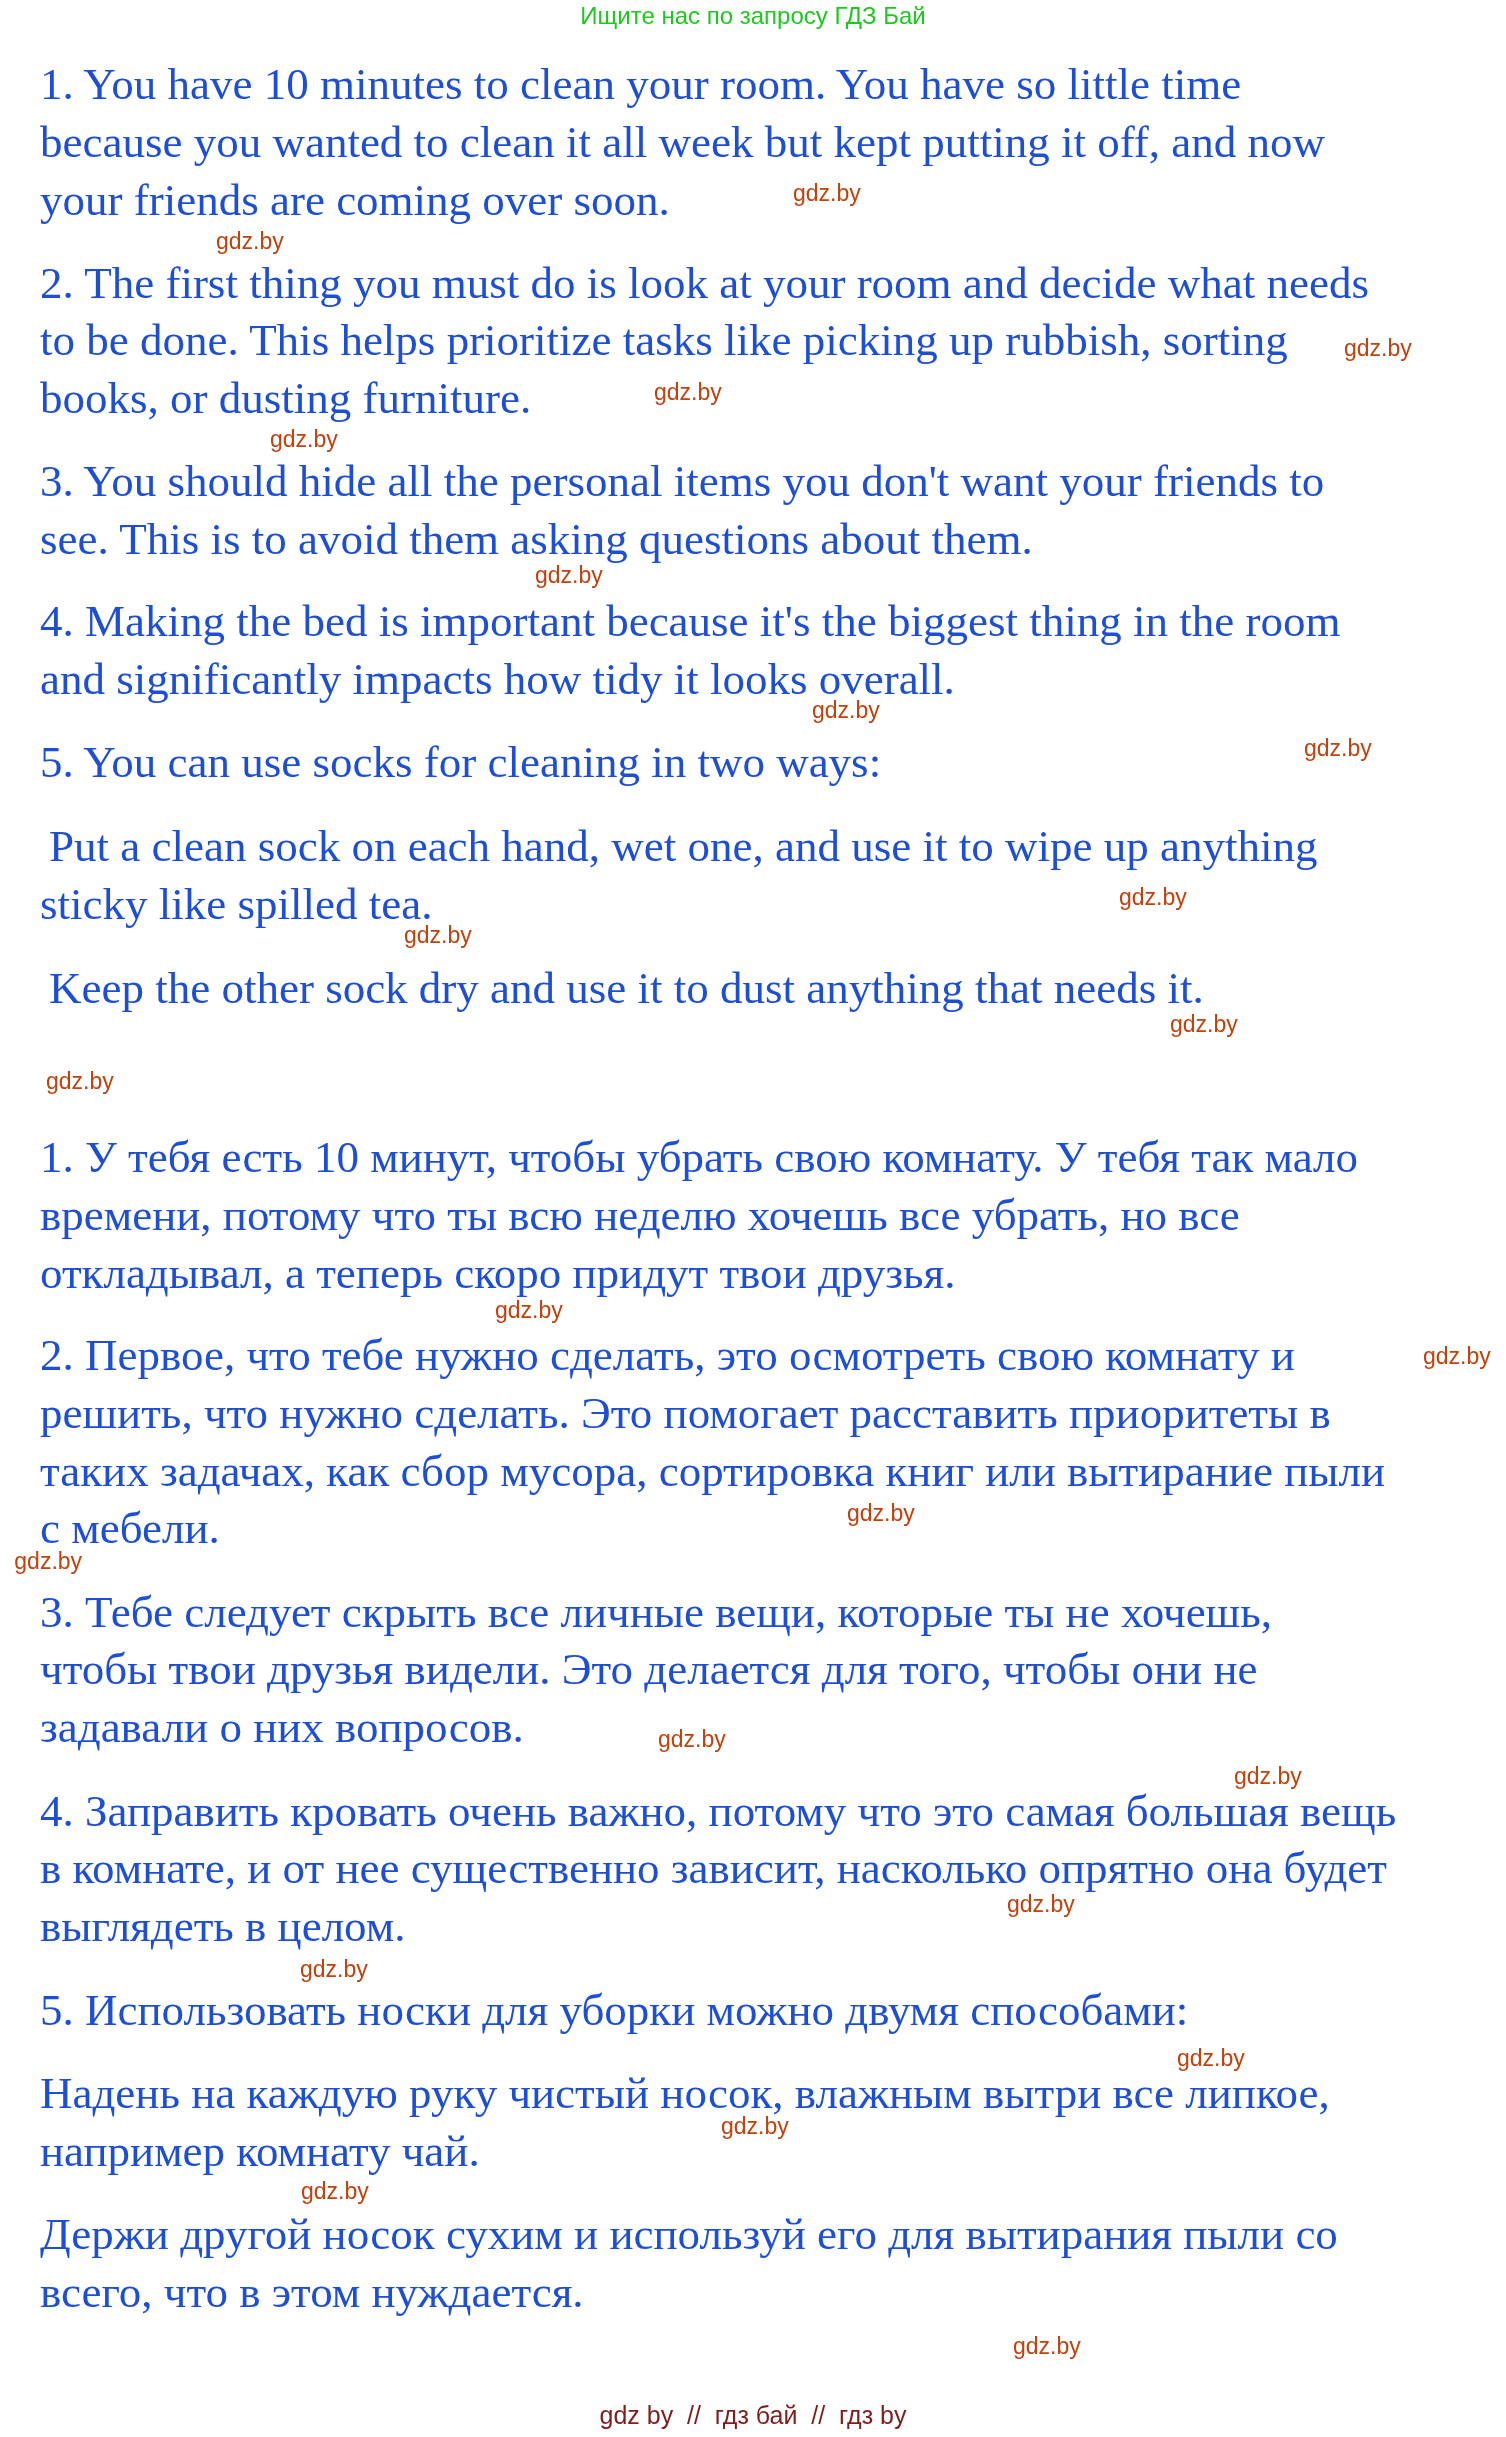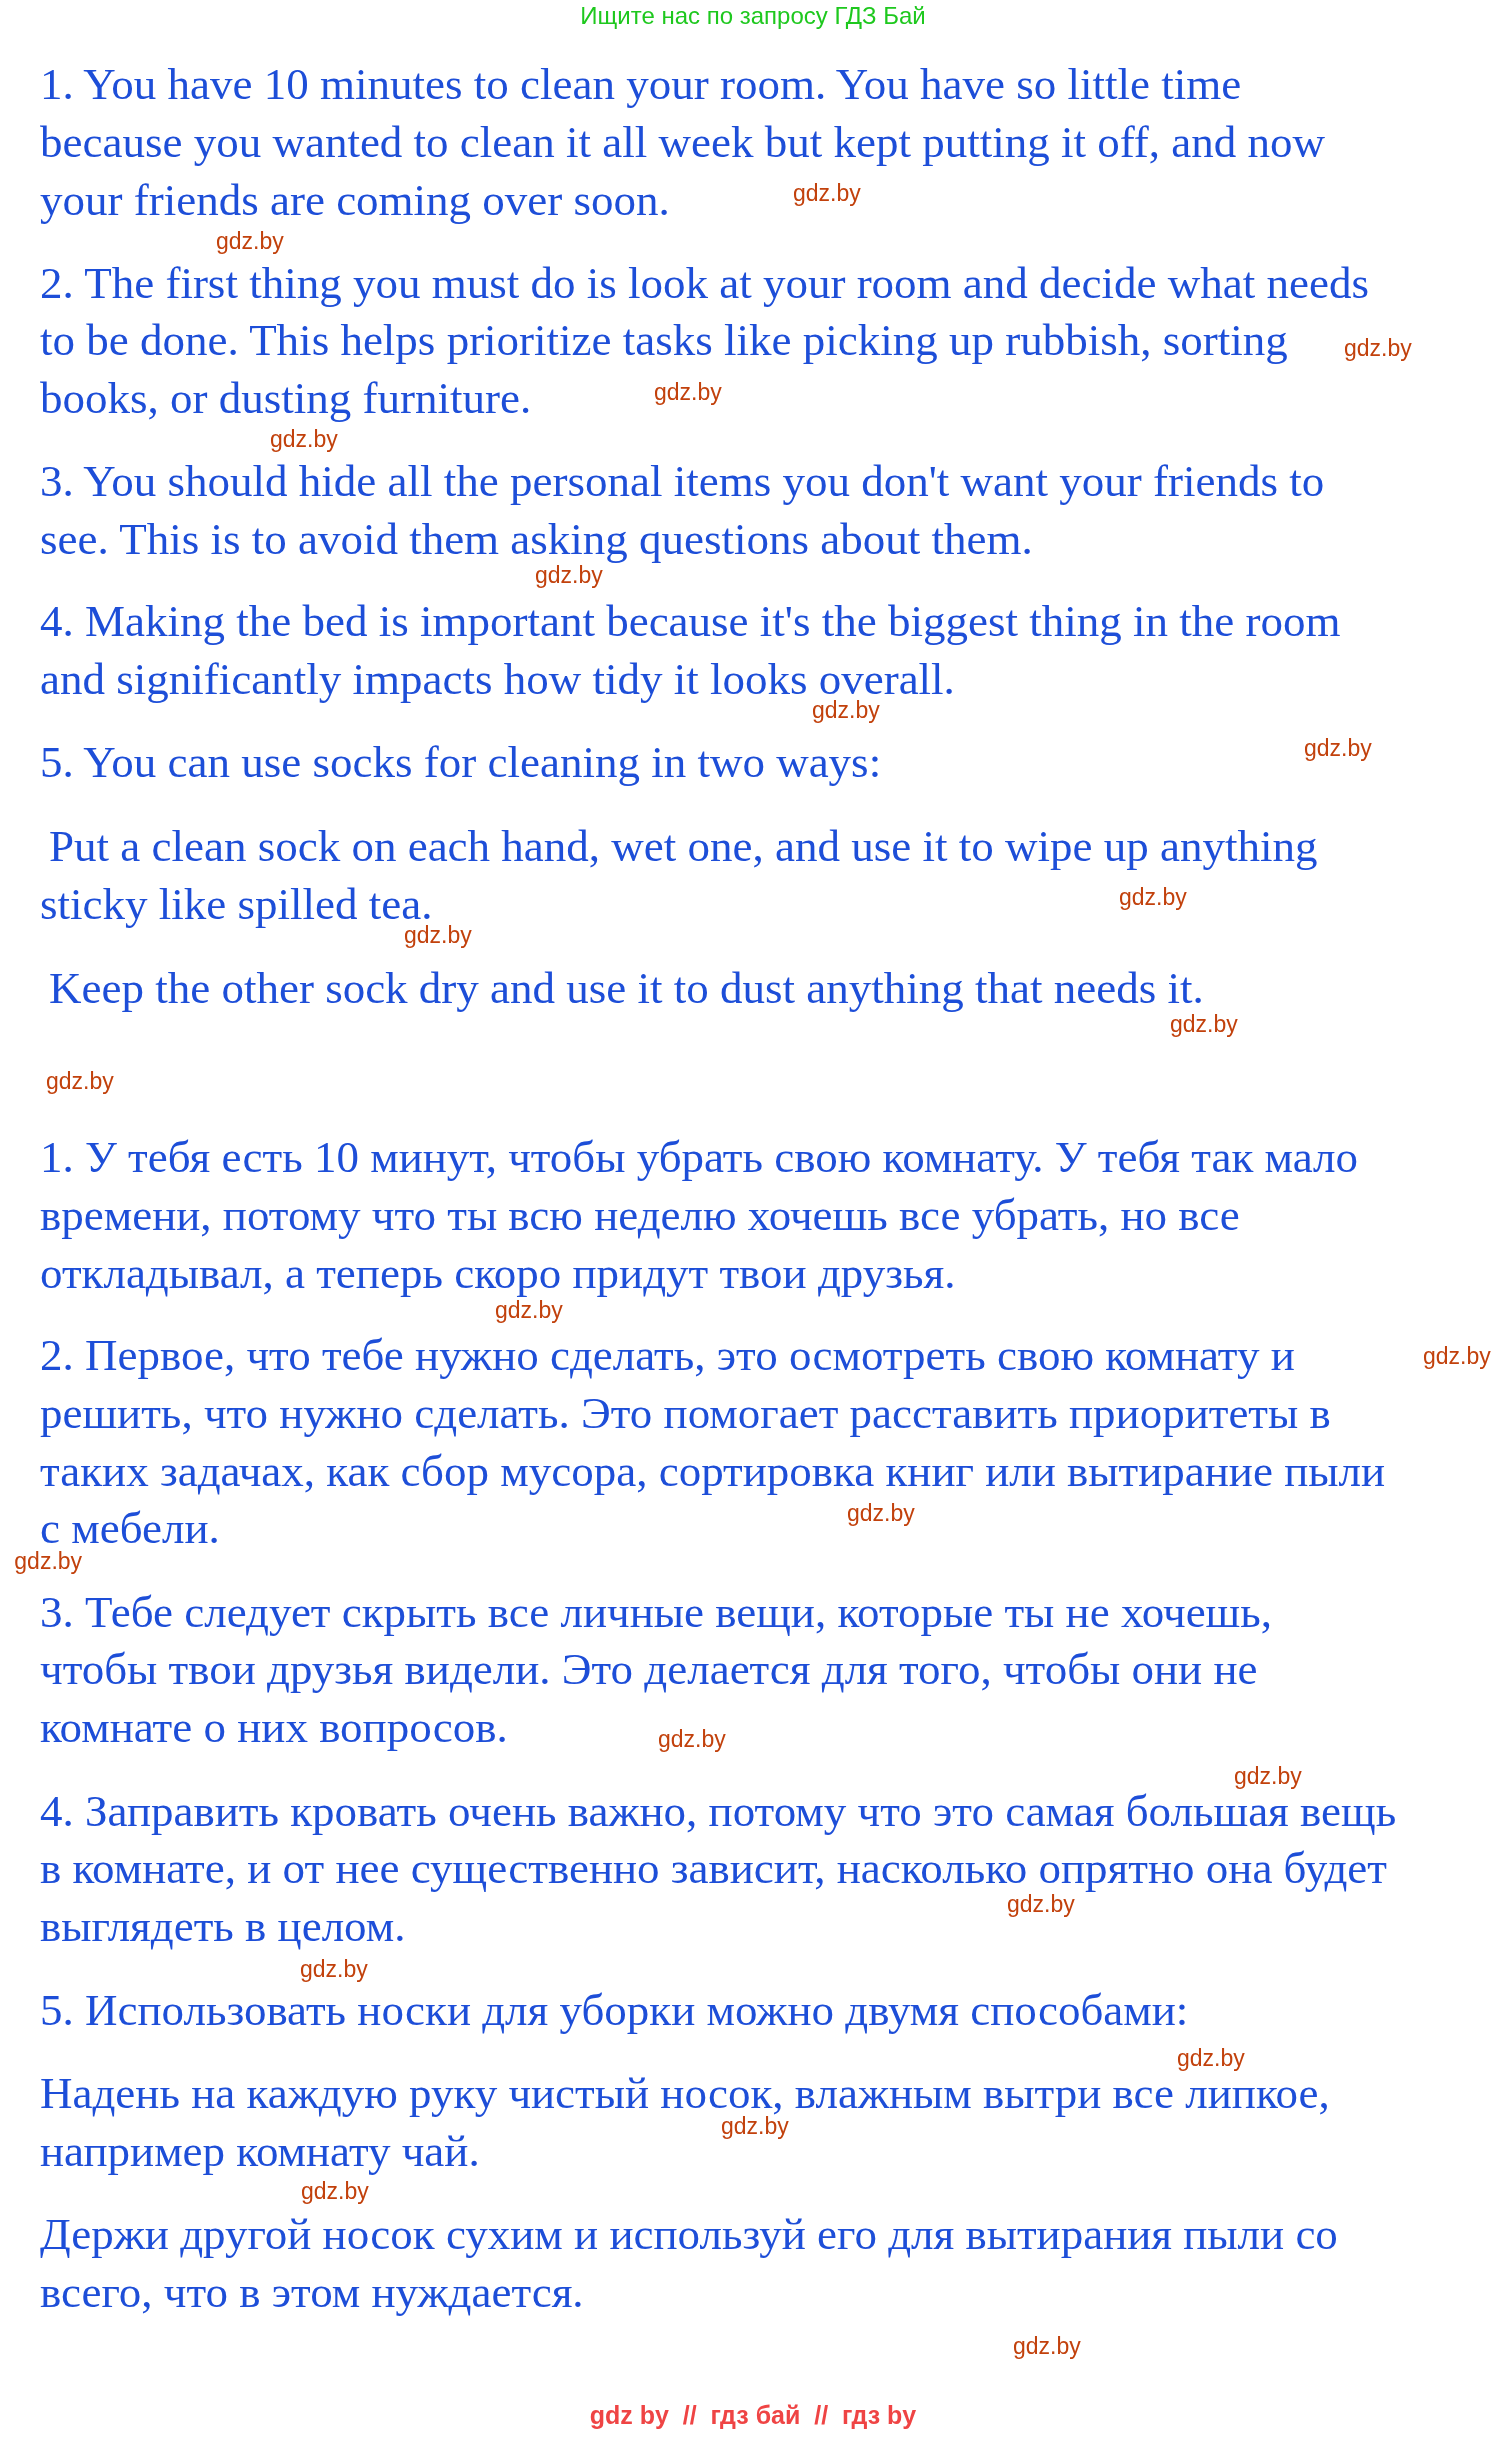--- a/index.html
+++ b/index.html
@@ -1,20 +1,20 @@
 <!DOCTYPE html>
 <html style="font-size:12.7px"><head>
 <meta charset="utf-8">
 <style>
   html, body { margin:0; padding:0; background:#ffffff; }
   body { width:1506px; height:2438px; position:relative; overflow:hidden; }
   .hdr { position:absolute; left:0; top:1.6px; width:1506px; text-align:center;
          font-family:"Liberation Sans", sans-serif; font-size:24px; color:#1ec81e; }
   .ftr { position:absolute; left:0; top:2401px; width:1506px; text-align:center;
-         font-family:"Liberation Sans", sans-serif; font-size:25px; color:#ef4444; white-space:pre;font-weight:bold; }
+         font-family:"Liberation Sans", sans-serif; font-size:25px; color:#7f1d1d; white-space:pre; }
   .ln { position:absolute; left:40px; font-family:"Liberation Serif", serif; font-size:45px;
         color:#1d4ed8; white-space:nowrap; line-height:1; }
   .wm { position:absolute; font-family:"Liberation Sans", sans-serif; font-size:23px; color:#c2410c;
         white-space:nowrap; line-height:1; }
 </style>
 </head>
 <body>
 
 <div class="hdr">Ищите нас по запросу ГДЗ Бай</div>
 
@@ -46,21 +46,21 @@
   <div class="ln" style="top:1193px">времени, потому что ты всю неделю хочешь все убрать, но все</div>
   <div class="ln" style="top:1251px">откладывал, а теперь скоро придут твои друзья.</div>
 
   <div class="ln" style="top:1333px">2. Первое, что тебе нужно сделать, это осмотреть свою комнату и</div>
   <div class="ln" style="top:1391px">решить, что нужно сделать. Это помогает расставить приоритеты в</div>
   <div class="ln" style="top:1449px">таких задачах, как сбор мусора, сортировка книг или вытирание пыли</div>
   <div class="ln" style="top:1506px">с мебели.</div>
 
   <div class="ln" style="top:1590px">3. Тебе следует скрыть все личные вещи, которые ты не хочешь,</div>
   <div class="ln" style="top:1647px">чтобы твои друзья видели. Это делается для того, чтобы они не</div>
-  <div class="ln" style="top:1705px">комнате о них вопросов.</div>
+  <div class="ln" style="top:1705px">задавали о них вопросов.</div>
 
   <div class="ln" style="top:1789px">4. Заправить кровать очень важно, потому что это самая большая вещь</div>
   <div class="ln" style="top:1846px">в комнате, и от нее существенно зависит, насколько опрятно она будет</div>
   <div class="ln" style="top:1904px">выглядеть в целом.</div>
 
   <div class="ln" style="top:1988px">5. Использовать носки для уборки можно двумя способами:</div>
 
   <div class="ln" style="top:2071px">  Надень на каждую руку чистый носок, влажным вытри все липкое,</div>
   <div class="ln" style="top:2129px">например комнату чай.</div>
 

